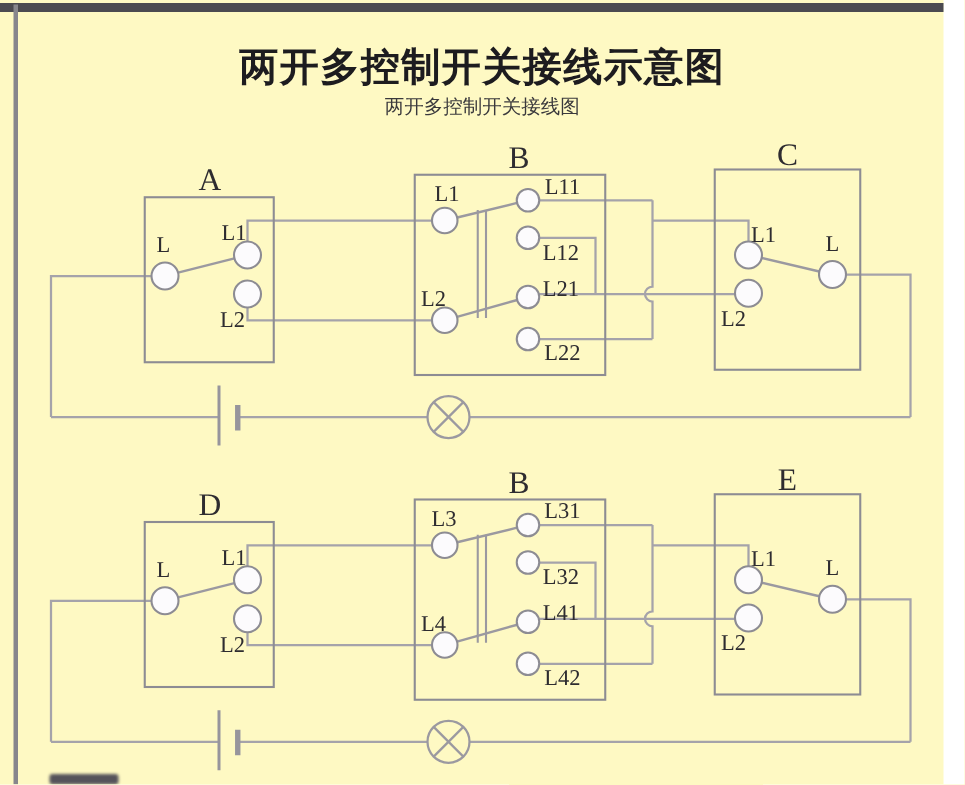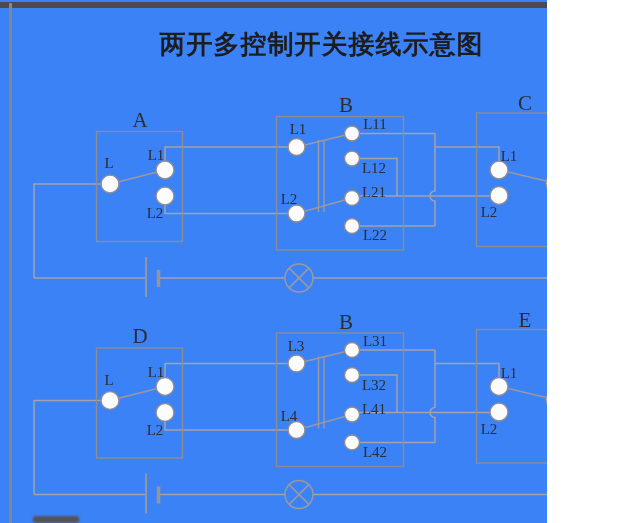--- a/index.html
+++ b/index.html
@@ -1,19 +1,19 @@
 <!DOCTYPE html>
 <html><head>
 <meta charset="utf-8">
 <style>
   html,body{margin:0;padding:0;}
   .page{
     position:relative;
-    width:547px;height:523px;
-    background:#3b82f6;
+    width:629px;height:523px;
+    background:#fef9c3;
     overflow:hidden;
     font-family:"Liberation Sans", sans-serif;
   }
   .topbar{position:absolute;left:0;top:2px;width:643px;height:6px;background:#4b4a50;}
   .left-border{position:absolute;left:9px;top:3px;width:2.5px;height:520px;background:#87868c;}
   .right-border{position:absolute;left:630.5px;top:2px;width:5px;height:521px;background:#4b4a50;}
   .bottom-smudge{position:absolute;left:33px;top:516px;width:46px;height:7px;background:#55535a;border-radius:2px;filter:blur(1px);}
   .title{
     position:absolute;left:0;top:27px;width:643px;
     text-align:center;font-size:26px;font-weight:bold;letter-spacing:1px;
@@ -38,20 +38,21 @@
 </head>
 <body>
 
 <div class="page">
   <div class="topbar"></div>
   <div class="left-border"></div>
   <div class="right-border"></div>
   <div class="bottom-smudge"></div>
 
   <h1 class="title">两开多控制开关接线示意图</h1>
+  <div class="subtitle">两开多控制开关接线图</div>
 
   <svg class="diagram" width="643" height="523" viewBox="0 0 643 523">
 
     <g>
 
       <g>
         <path class="wire" d="M34,278 V184 H101"></path>
         <path class="wire" d="M165,161 V147 H288"></path>
         <path class="wire" d="M165,205 V213.5 H288"></path>
         <path class="wire" d="M359.5,133.5 H435"></path>

